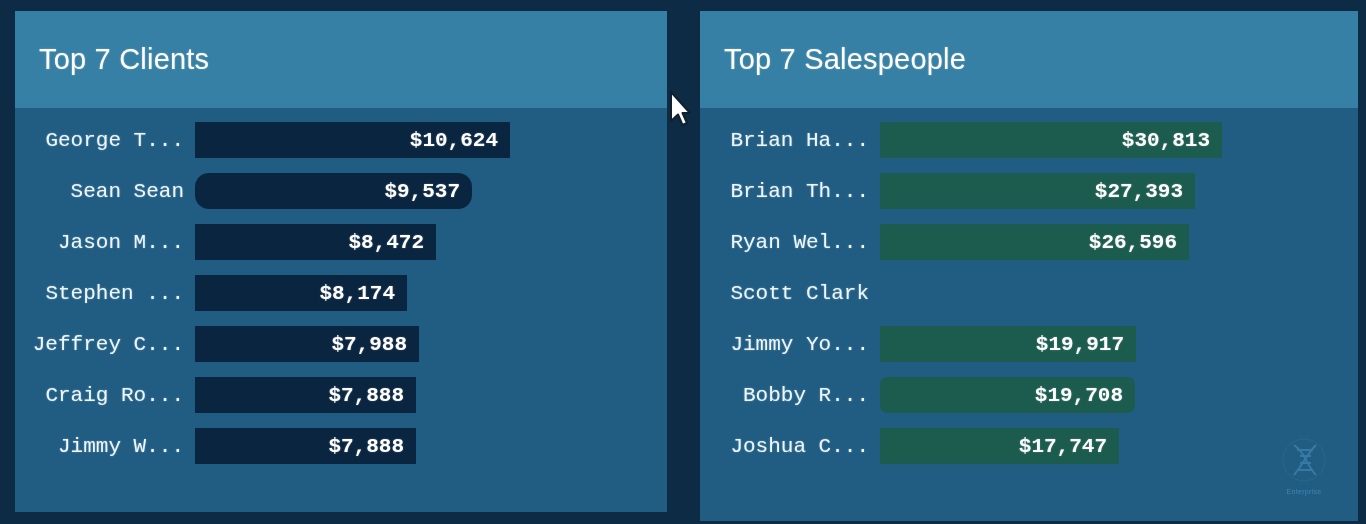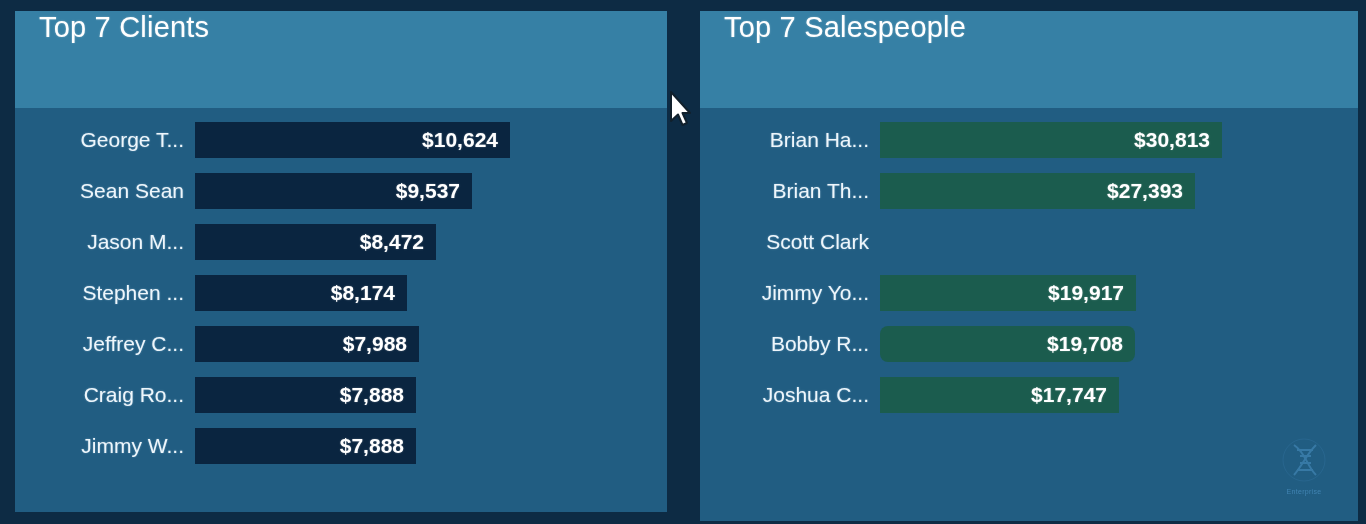--- a/index.html
+++ b/index.html
@@ -38,20 +38,21 @@
     top: 11px;
     width: 658px;
     height: 510px;
   }
 
   .panel-header {
     height: 97px;
     background: #3680a5;
     box-sizing: border-box;
     display: flex;
+    align-items: center;
     padding-left: 24px;
   }
   .panel-title {
     color: #ffffff;
     font-size: 29px;
     font-weight: normal;
     letter-spacing: 0.2px;
     text-shadow: 0 0 2px rgba(255,255,255,0.35);
     white-space: nowrap;
   }
@@ -60,20 +61,21 @@
     position: relative;
     padding-top: 14px;
   }
 
   
   .row {
     display: flex;
     align-items: center;
     height: 36px;
     margin-bottom: 15px;
+    font-family: Liberation Mono, monospace;
   }
   .row-label {
     width: 180px;
     flex: 0 0 180px;
     text-align: right;
     padding-right: 11px;
     box-sizing: border-box;
     color: #eef6fb;
     font-size: 21px;
     white-space: nowrap;
@@ -142,21 +144,21 @@
     </div>
     <div class="panel-body" id="body-clients">
         <div class="row">
           <div class="row-label">George T...</div>
           <div class="bar navy" style="width: 315px;">
             <span class="bar-value">$10,624</span>
           </div>
         </div>
         <div class="row">
           <div class="row-label">Sean Sean</div>
-          <div class="bar navy" style="width: 277px;">
+          <div class="bar navy" style="width: 277px; border-radius: 14px;">
             <span class="bar-value">$9,537</span>
           </div>
         </div>
         <div class="row">
           <div class="row-label">Jason M...</div>
           <div class="bar navy" style="width: 241px;">
             <span class="bar-value">$8,472</span>
           </div>
         </div>
         <div class="row">
@@ -194,20 +196,26 @@
         <div class="row">
           <div class="row-label">Brian Ha...</div>
           <div class="bar green" style="width: 342px;">
             <span class="bar-value">$30,813</span>
           </div>
         </div>
         <div class="row">
           <div class="row-label">Brian Th...</div>
           <div class="bar green" style="width: 315px;">
             <span class="bar-value">$27,393</span>
+          </div>
+        </div>
+        <div class="row">
+          <div class="row-label">Ryan Wel...</div>
+          <div class="bar green" style="width: 309px;">
+            <span class="bar-value">$26,596</span>
           </div>
         </div>
         <div class="row">
           <div class="row-label">Scott Clark</div>
         </div>
         <div class="row">
           <div class="row-label">Jimmy Yo...</div>
           <div class="bar green" style="width: 256px;">
             <span class="bar-value">$19,917</span>
           </div>

